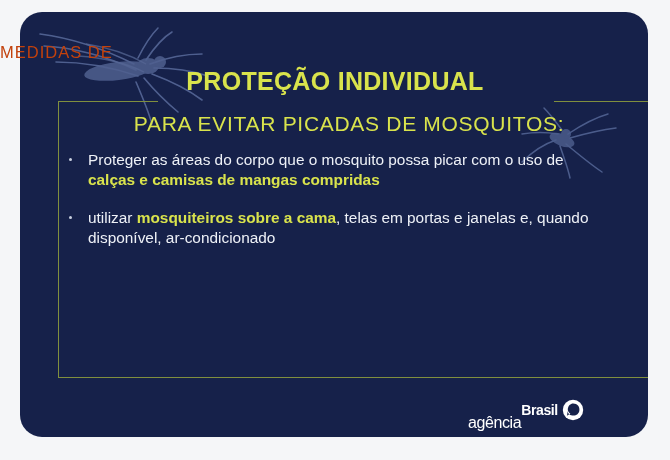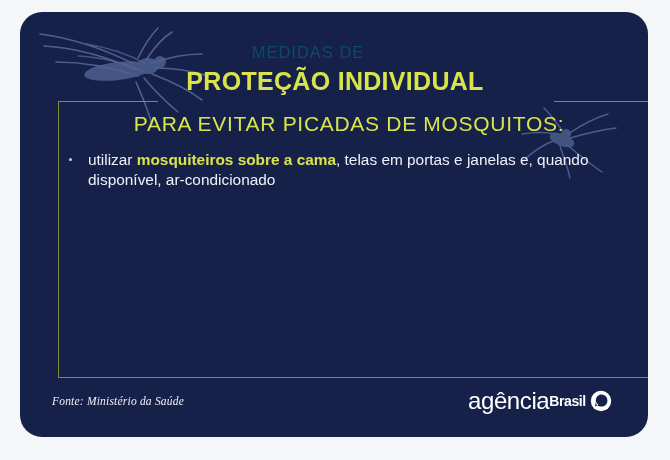--- a/index.html
+++ b/index.html
@@ -78,22 +78,21 @@
     left: 534px;
     width: 96px;
   }
 
   
   .kicker {
     position: absolute;
     left: 0;
     top: 43px;
     width: 616px;
-    text-align: center;
-    color: #0c4a6e;
+    color: #c2410c;
     font-size: 16.5px;
     letter-spacing: 1.0px;
     font-weight: 400;
   }
   .title {
     position: absolute;
     left: 0;
     top: 68px;
     width: 670px;
     text-align: center;
@@ -161,23 +160,24 @@
   }
   .logo {
     position: absolute;
     left: 468px;
     top: 387px;
     display: flex;
     align-items: center;
     color: #ffffff;
   }
   .logo-agencia {
-    font-size: 24px;
+    font-size: 16px;
     font-weight: 400;
     letter-spacing: -0.4px;
+    margin-top: 27px;
   }
   .logo-brasil {
     font-size: 14px;
     font-weight: 700;
     letter-spacing: -0.4px;
   }
   .logo-mark {
     margin-left: 4px;
     display: block;
   }
@@ -234,25 +234,28 @@
 
   </div>
 
   <div class="kicker">MEDIDAS DE</div>
   <div class="title">PROTEÇÃO INDIVIDUAL</div>
   <div class="subtitle">PARA EVITAR PICADAS DE MOSQUITOS:</div>
 
   <div class="bullets">
     <div class="bullet">
       <span class="dot"></span>
+      <span class="bullet-body"><span>Proteger as áreas do corpo que o mosquito possa picar com o uso de </span><span class="hl">calças e camisas de mangas compridas</span></span>
+    </div>
+    <div class="bullet">
+      <span class="dot"></span>
       <span class="bullet-body"><span>utilizar </span><span class="hl">mosquiteiros sobre a cama</span><span>, telas em portas e janelas e, quando disponível, ar-condicionado</span></span>
     </div>
   </div>
 
-  <div class="source">Fonte: Ministério da Saúde</div>
 
   <div class="logo">
     <span class="logo-agencia">agência</span>
     <span class="logo-brasil">Brasil</span>
     <svg class="logo-mark" width="22" height="22" viewBox="0 0 22 22">
       <circle cx="11" cy="11" r="10.2" fill="#ffffff"></circle>
       <path d="M11.2 4.4 C15.4 4.4 17.8 7.4 17.4 11.2 C17.1 14.4 14.6 16.6 11.4 16.6 C8.4 16.6 5.6 14.6 5.3 11.4 C5.6 15.2 4.9 16.8 4.9 16.8 C4.9 16.8 7.0 15.4 8.4 14.6 C6.6 13.4 5.6 11.8 5.8 10.0 C6.2 6.6 8.4 4.4 11.2 4.4 Z" fill="#16214a"></path>
     </svg>
   </div>
 </div>

